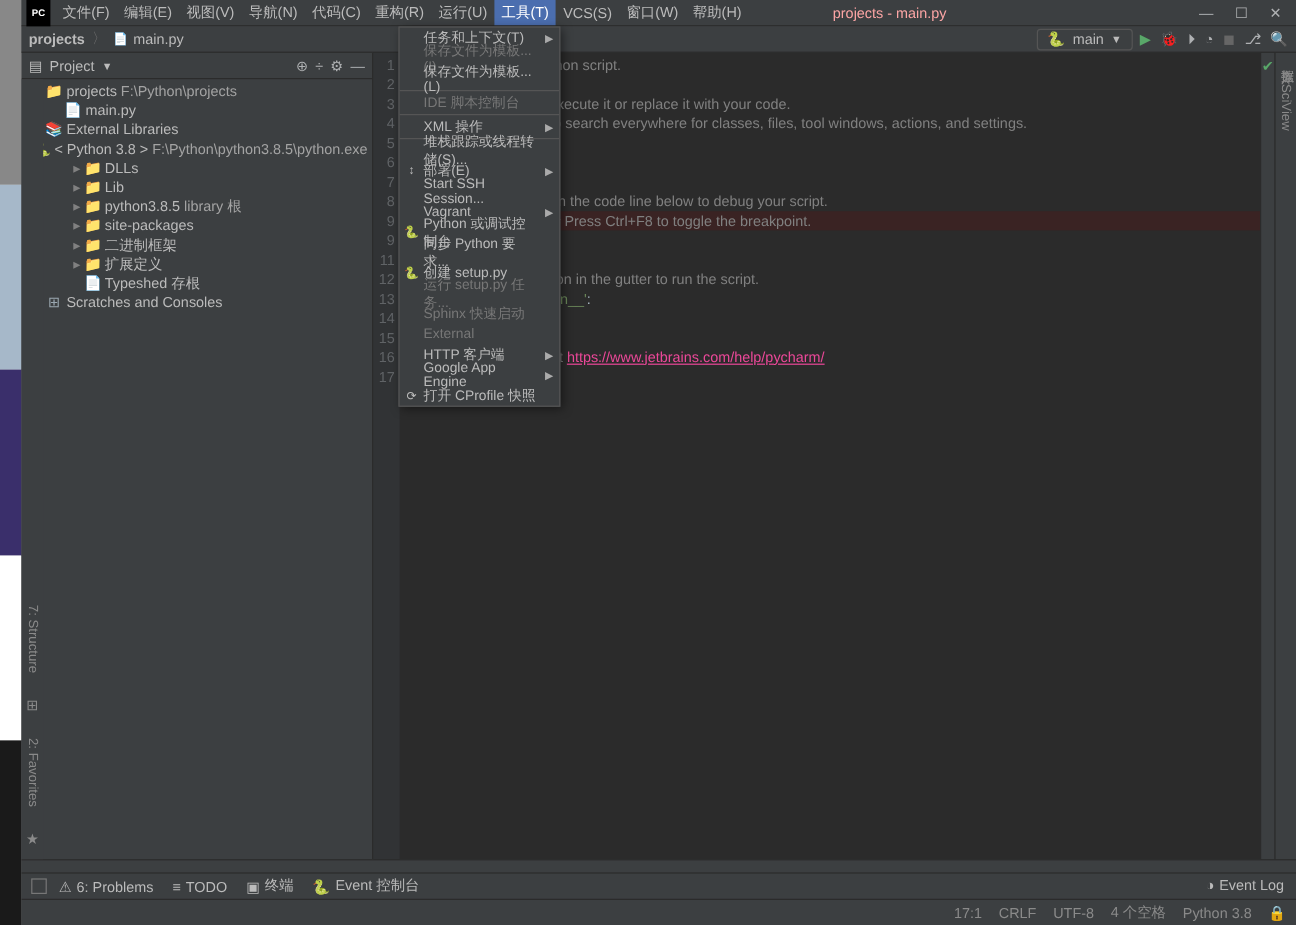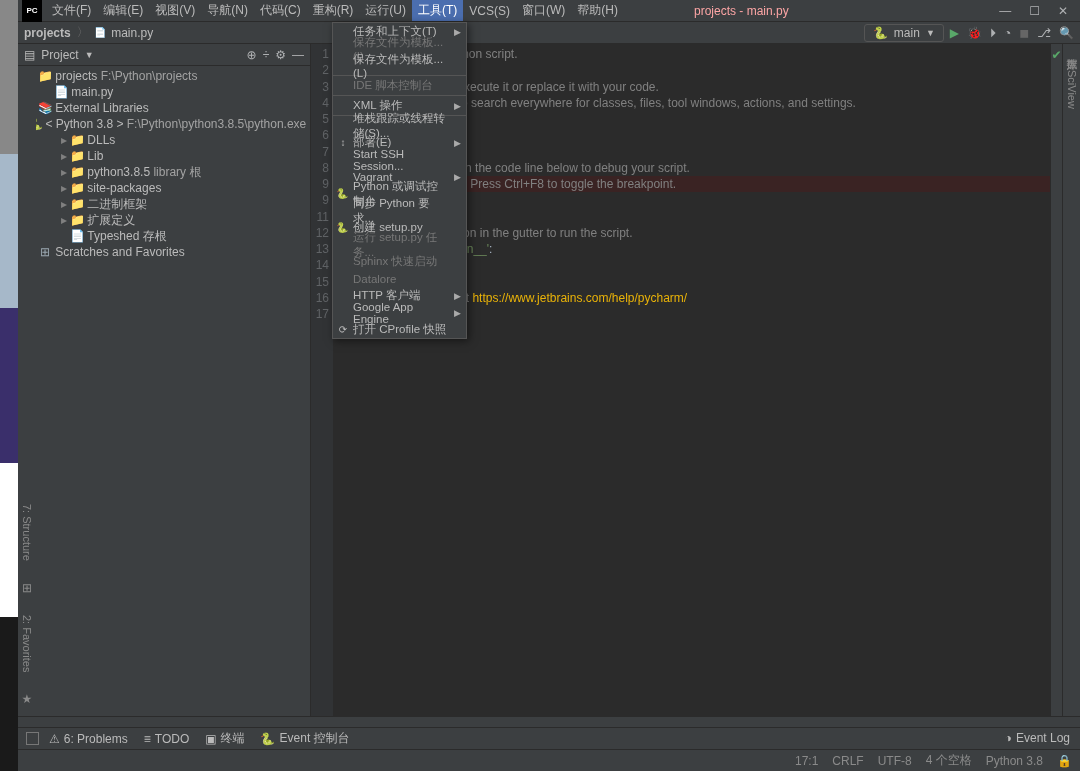--- a/index.html
+++ b/index.html
@@ -37,21 +37,21 @@
 .py-icon{color:#3c7ebf}
 .editor-area{flex:1;display:flex;flex-direction:column;background:#2b2b2b;position:relative}
 .editor-body{flex:1;display:flex;position:relative}
 .line-numbers{width:22px;background:#313335;color:#606366;text-align:right;padding:2px 4px 0 0;font-family:Consolas,monospace;line-height:16.25px}
 .code{flex:1;padding:2px 0 0 12px;font-family:Consolas,monospace;color:#a9b7c6;line-height:16.25px;white-space:pre}
 .code .orange{color:#cc7832}
 .code .green{color:#6a8759}
 .code .yellow{color:#ffc66d}
 .code .purple{color:#9876aa}
 .code .grey{color:#808080}
-.code a{color:#eab308;}
+.code a{color:#ec4899;text-decoration:underline}
 .hl-line{background:#3a2323;display:block;width:100%}
 .right-thin{width:12px;background:#3c3f41;border-left:1px solid #2b2b2b}
 .right-labels{width:18px;background:#3c3f41;border-left:1px solid #2b2b2b;display:flex;flex-direction:column;align-items:center;gap:20px;padding-top:6px;color:#8a8a8a}
 .vlabel{writing-mode:vertical-rl;font-size:11px}
 .check{color:#59a869;margin:4px 0}
 .tool-menu{position:absolute;left:314px;top:22px;width:135px;background:#3c3f41;border:1px solid #555;box-shadow:2px 2px 8px rgba(0,0,0,.5);z-index:100;color:#bbbbbb}
 .tm-item{height:17px;display:flex;align-items:center;padding:0 18px 0 20px;position:relative;font-size:11.5px}
 .tm-item.disabled{color:#777}
 .tm-item .arrow{position:absolute;right:5px;color:#aaa;font-size:9px}
 .tm-item .licon{position:absolute;left:3px;width:14px;text-align:center;font-size:10px}
@@ -141,21 +141,21 @@
           <div class="tree-row"><span class="ind" style="width:20px"></span><span class="chev">&nbsp;</span><span class="ticon py-icon">📄</span>&nbsp;<span>main.py</span></div>
           <div class="tree-row"><span class="ind" style="width:4px"></span><span class="chev">▾</span><span class="ticon dir-icon">📚</span>&nbsp;<span>External Libraries</span></div>
           <div class="tree-row"><span class="ind" style="width:20px"></span><span class="chev">▾</span><span class="ticon dir-icon">🐍</span>&nbsp;<span>&lt; Python 3.8 &gt;</span>&nbsp;<span class="fade">F:\Python\python3.8.5\python.exe</span></div>
           <div class="tree-row"><span class="ind" style="width:36px"></span><span class="chev">▸</span><span class="ticon dir-icon">📁</span>&nbsp;<span>DLLs</span></div>
           <div class="tree-row"><span class="ind" style="width:36px"></span><span class="chev">▸</span><span class="ticon dir-icon">📁</span>&nbsp;<span>Lib</span></div>
           <div class="tree-row"><span class="ind" style="width:36px"></span><span class="chev">▸</span><span class="ticon dir-icon">📁</span>&nbsp;<span>python3.8.5</span>&nbsp;<span class="fade">library 根</span></div>
           <div class="tree-row"><span class="ind" style="width:36px"></span><span class="chev">▸</span><span class="ticon dir-icon">📁</span>&nbsp;<span>site-packages</span></div>
           <div class="tree-row"><span class="ind" style="width:36px"></span><span class="chev">▸</span><span class="ticon dir-icon">📁</span>&nbsp;<span>二进制框架</span></div>
           <div class="tree-row"><span class="ind" style="width:36px"></span><span class="chev">▸</span><span class="ticon dir-icon">📁</span>&nbsp;<span>扩展定义</span></div>
           <div class="tree-row"><span class="ind" style="width:36px"></span><span class="chev">&nbsp;</span><span class="ticon dir-icon">📄</span>&nbsp;<span>Typeshed 存根</span></div>
-          <div class="tree-row"><span class="ind" style="width:4px"></span><span class="chev">&nbsp;</span><span class="ticon dir-icon">⊞</span>&nbsp;<span>Scratches and Favorites</span></div>
+          <div class="tree-row"><span class="ind" style="width:4px"></span><span class="chev">&nbsp;</span><span class="ticon dir-icon">⊞</span>&nbsp;<span>Scratches and Consoles</span></div>
         </div>
     </div>
 
     <div class="editor-area">
       <div class="editor-body">
         <div class="line-numbers" id="lnums">
             <div>1</div>
             <div>2</div>
             <div>3</div>
             <div>4</div>
@@ -228,21 +228,21 @@
       <div class="tm-sep"></div>
       <div class="tm-item">堆栈跟踪或线程转储(S)...</div>
       <div class="tm-item"><span class="licon">↕</span>部署(E)<span class="arrow">▶</span></div>
       <div class="tm-item">Start SSH Session...</div>
       <div class="tm-item">Vagrant<span class="arrow">▶</span></div>
       <div class="tm-item"><span class="licon">🐍</span>Python 或调试控制台</div>
       <div class="tm-item">同步 Python 要求...</div>
       <div class="tm-item"><span class="licon">🐍</span>创建 setup.py</div>
       <div class="tm-item disabled">运行 setup.py 任务...</div>
       <div class="tm-item disabled">Sphinx 快速启动</div>
-      <div class="tm-item disabled">Datalore</div>
+      <div class="tm-item disabled">External</div>
       <div class="tm-item">HTTP 客户端<span class="arrow">▶</span></div>
       <div class="tm-item">Google App Engine<span class="arrow">▶</span></div>
       <div class="tm-item"><span class="licon">⟳</span>打开 CProfile 快照</div>
     </div>
 
   <div class="side-strip-left" style="left:0">
     <span class="vlabel">7: Structure</span>
     <span>⊞</span>
     <span class="vlabel">2: Favorites</span>
     <span>★</span>

